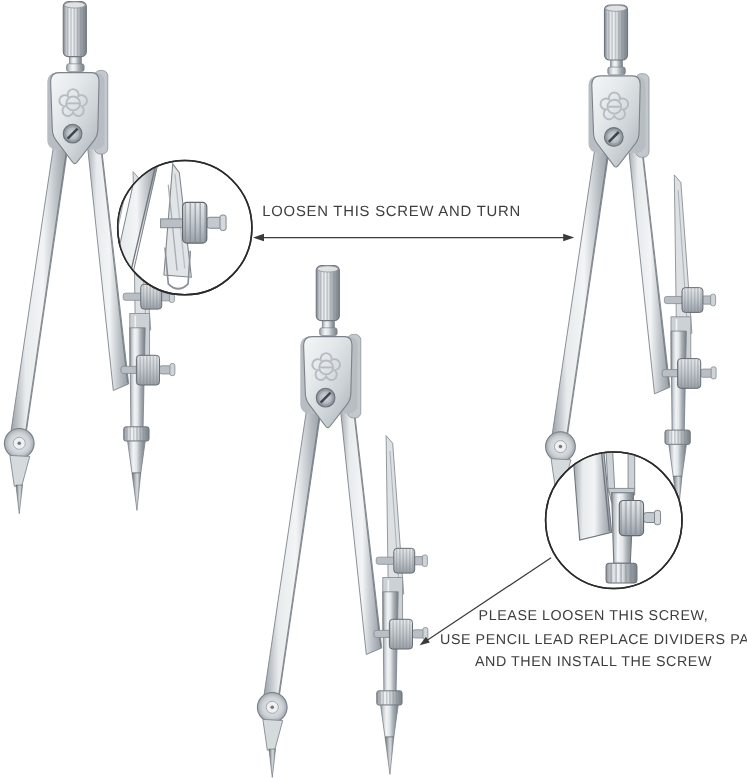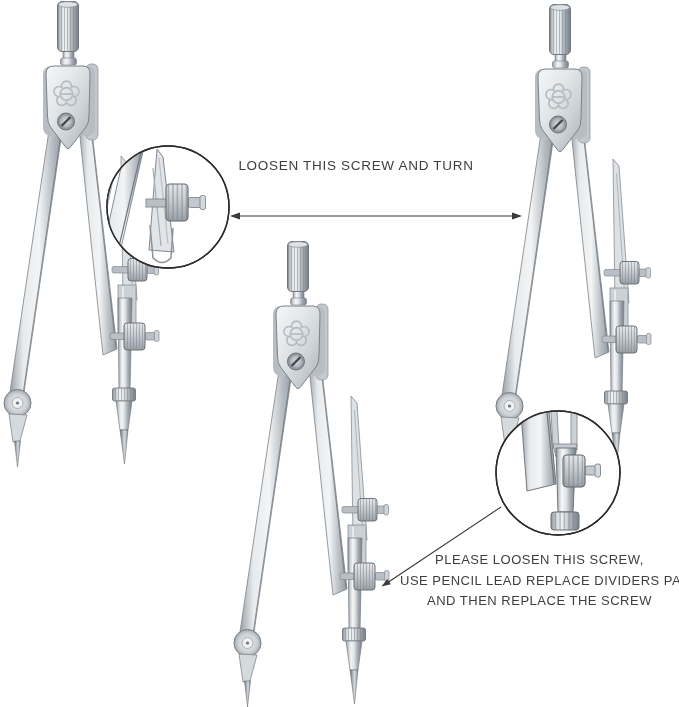--- a/index.html
+++ b/index.html
@@ -12,21 +12,21 @@
   }
   #art{position:absolute;left:0;top:0;}
   .note{
     position:absolute;
     text-align:center;
     color:#3e3e3e;
     font-weight:400;
   }
   .note div{white-space:pre;}
   #top-note{
-    left:176px;top:156px;width:360px;
+    left:176px;top:182px;width:360px;
     font-size:13.5px;letter-spacing:0.7px;line-height:19px;
   }
   #bottom-note{
     left:400px;top:550px;width:279px;
     font-size:13px;letter-spacing:0.5px;line-height:20.5px;
   }
 </style>
 </head>
 <body>
 
@@ -214,16 +214,16 @@
     </g>
   </svg>
 
   <div class="note" id="top-note">
     <div>LOOSEN THIS SCREW AND TURN</div>
   </div>
 
   <div class="note" id="bottom-note">
     <div>PLEASE LOOSEN THIS SCREW,</div>
     <div>USE PENCIL LEAD REPLACE DIVIDERS PART</div>
-    <div>AND THEN REPLACE THE SCREW</div>
+    <div>AND THEN INSTALL THE SCREW</div>
   </div>
 
 </div>
 
 </body></html>

